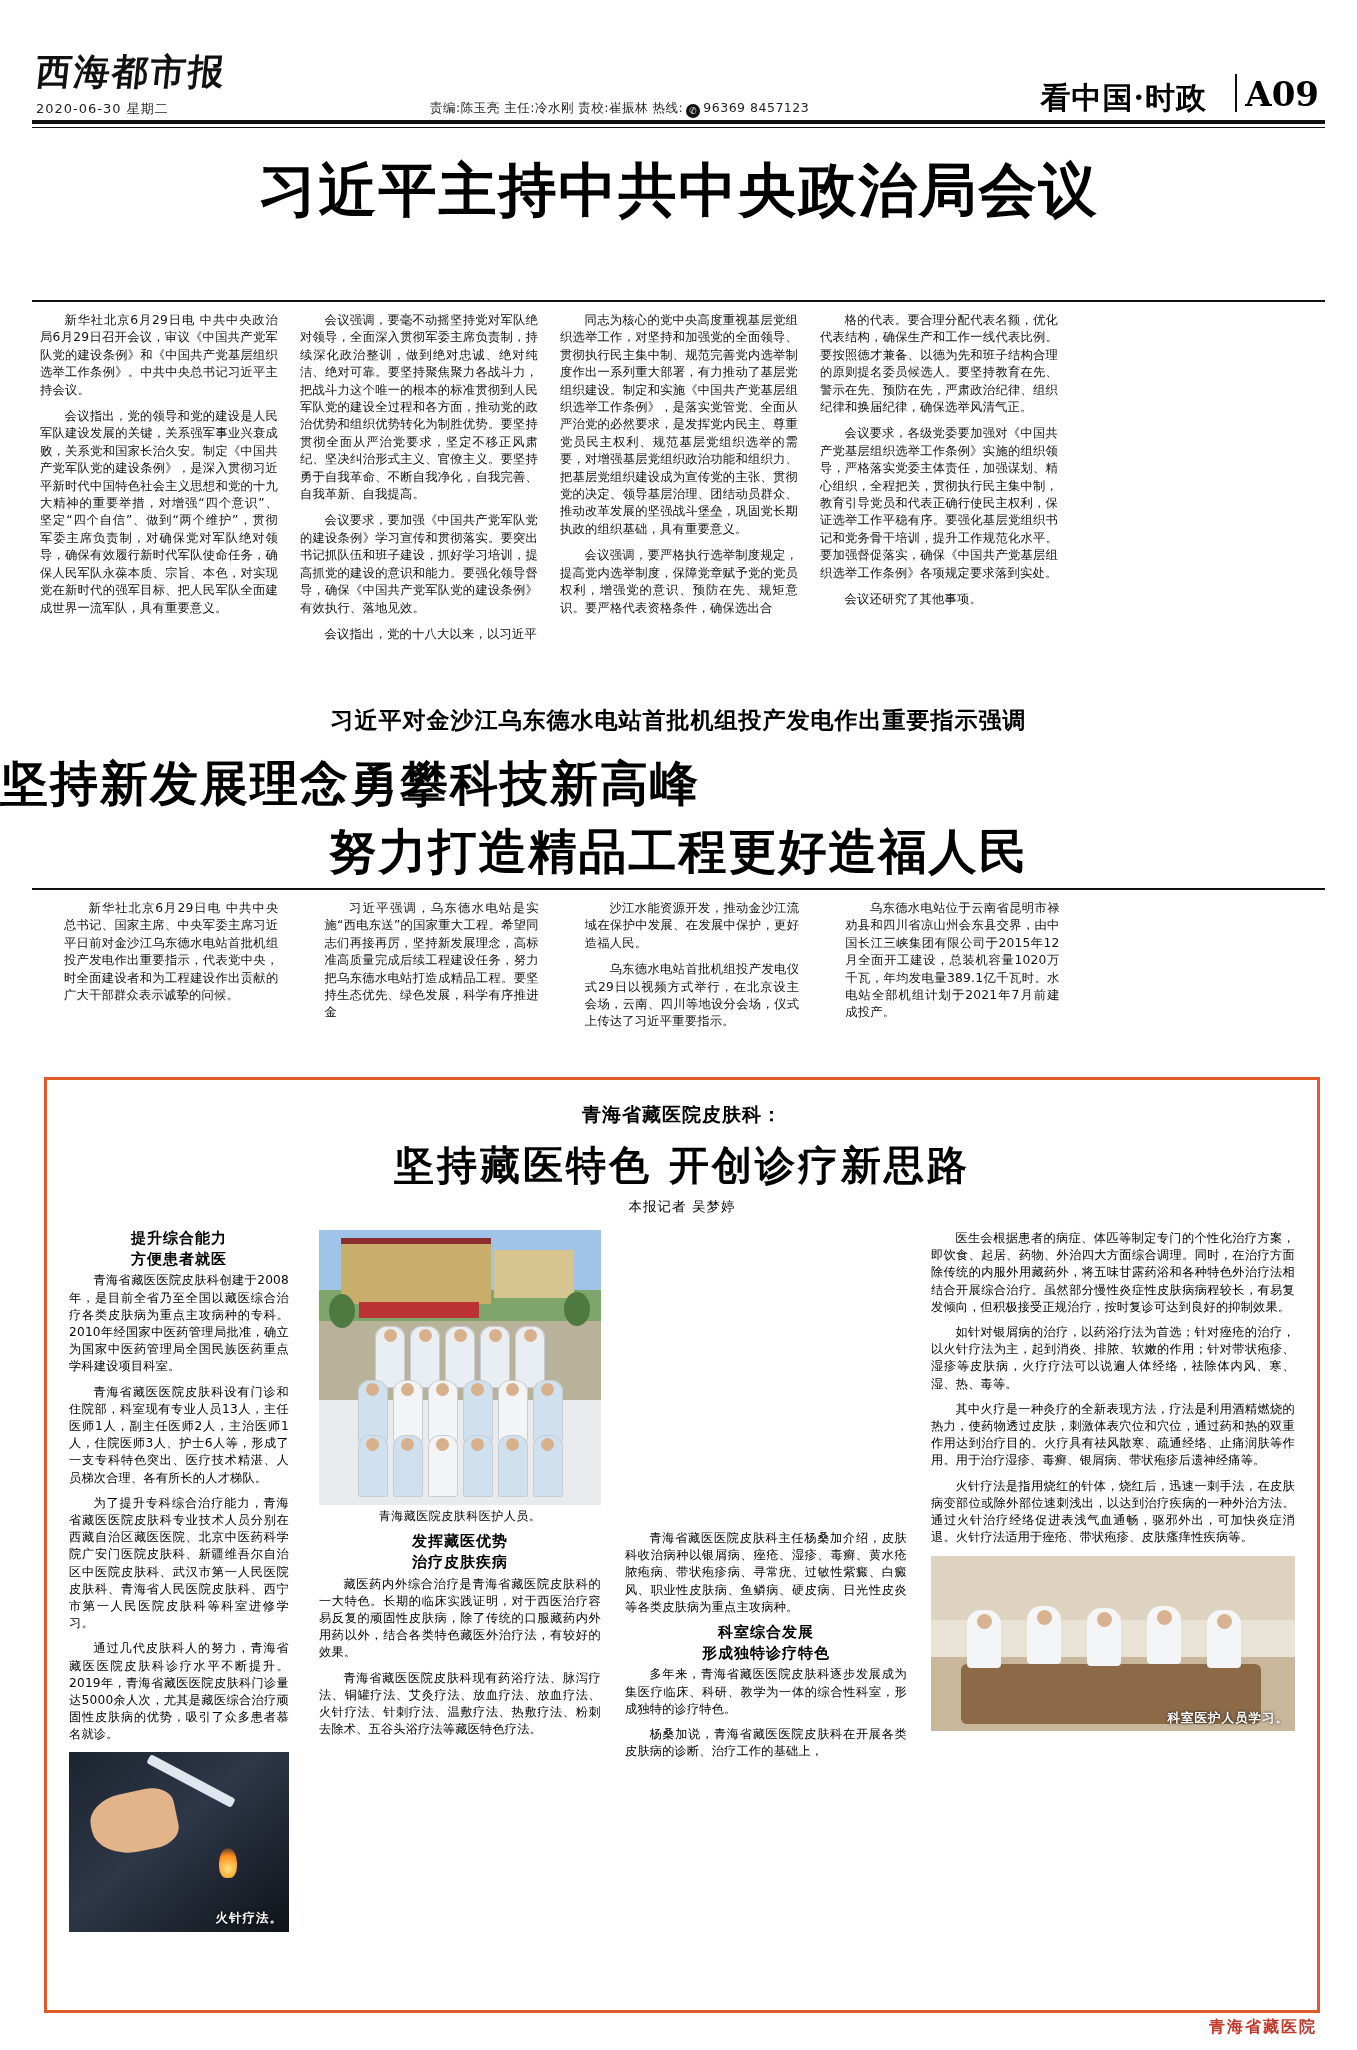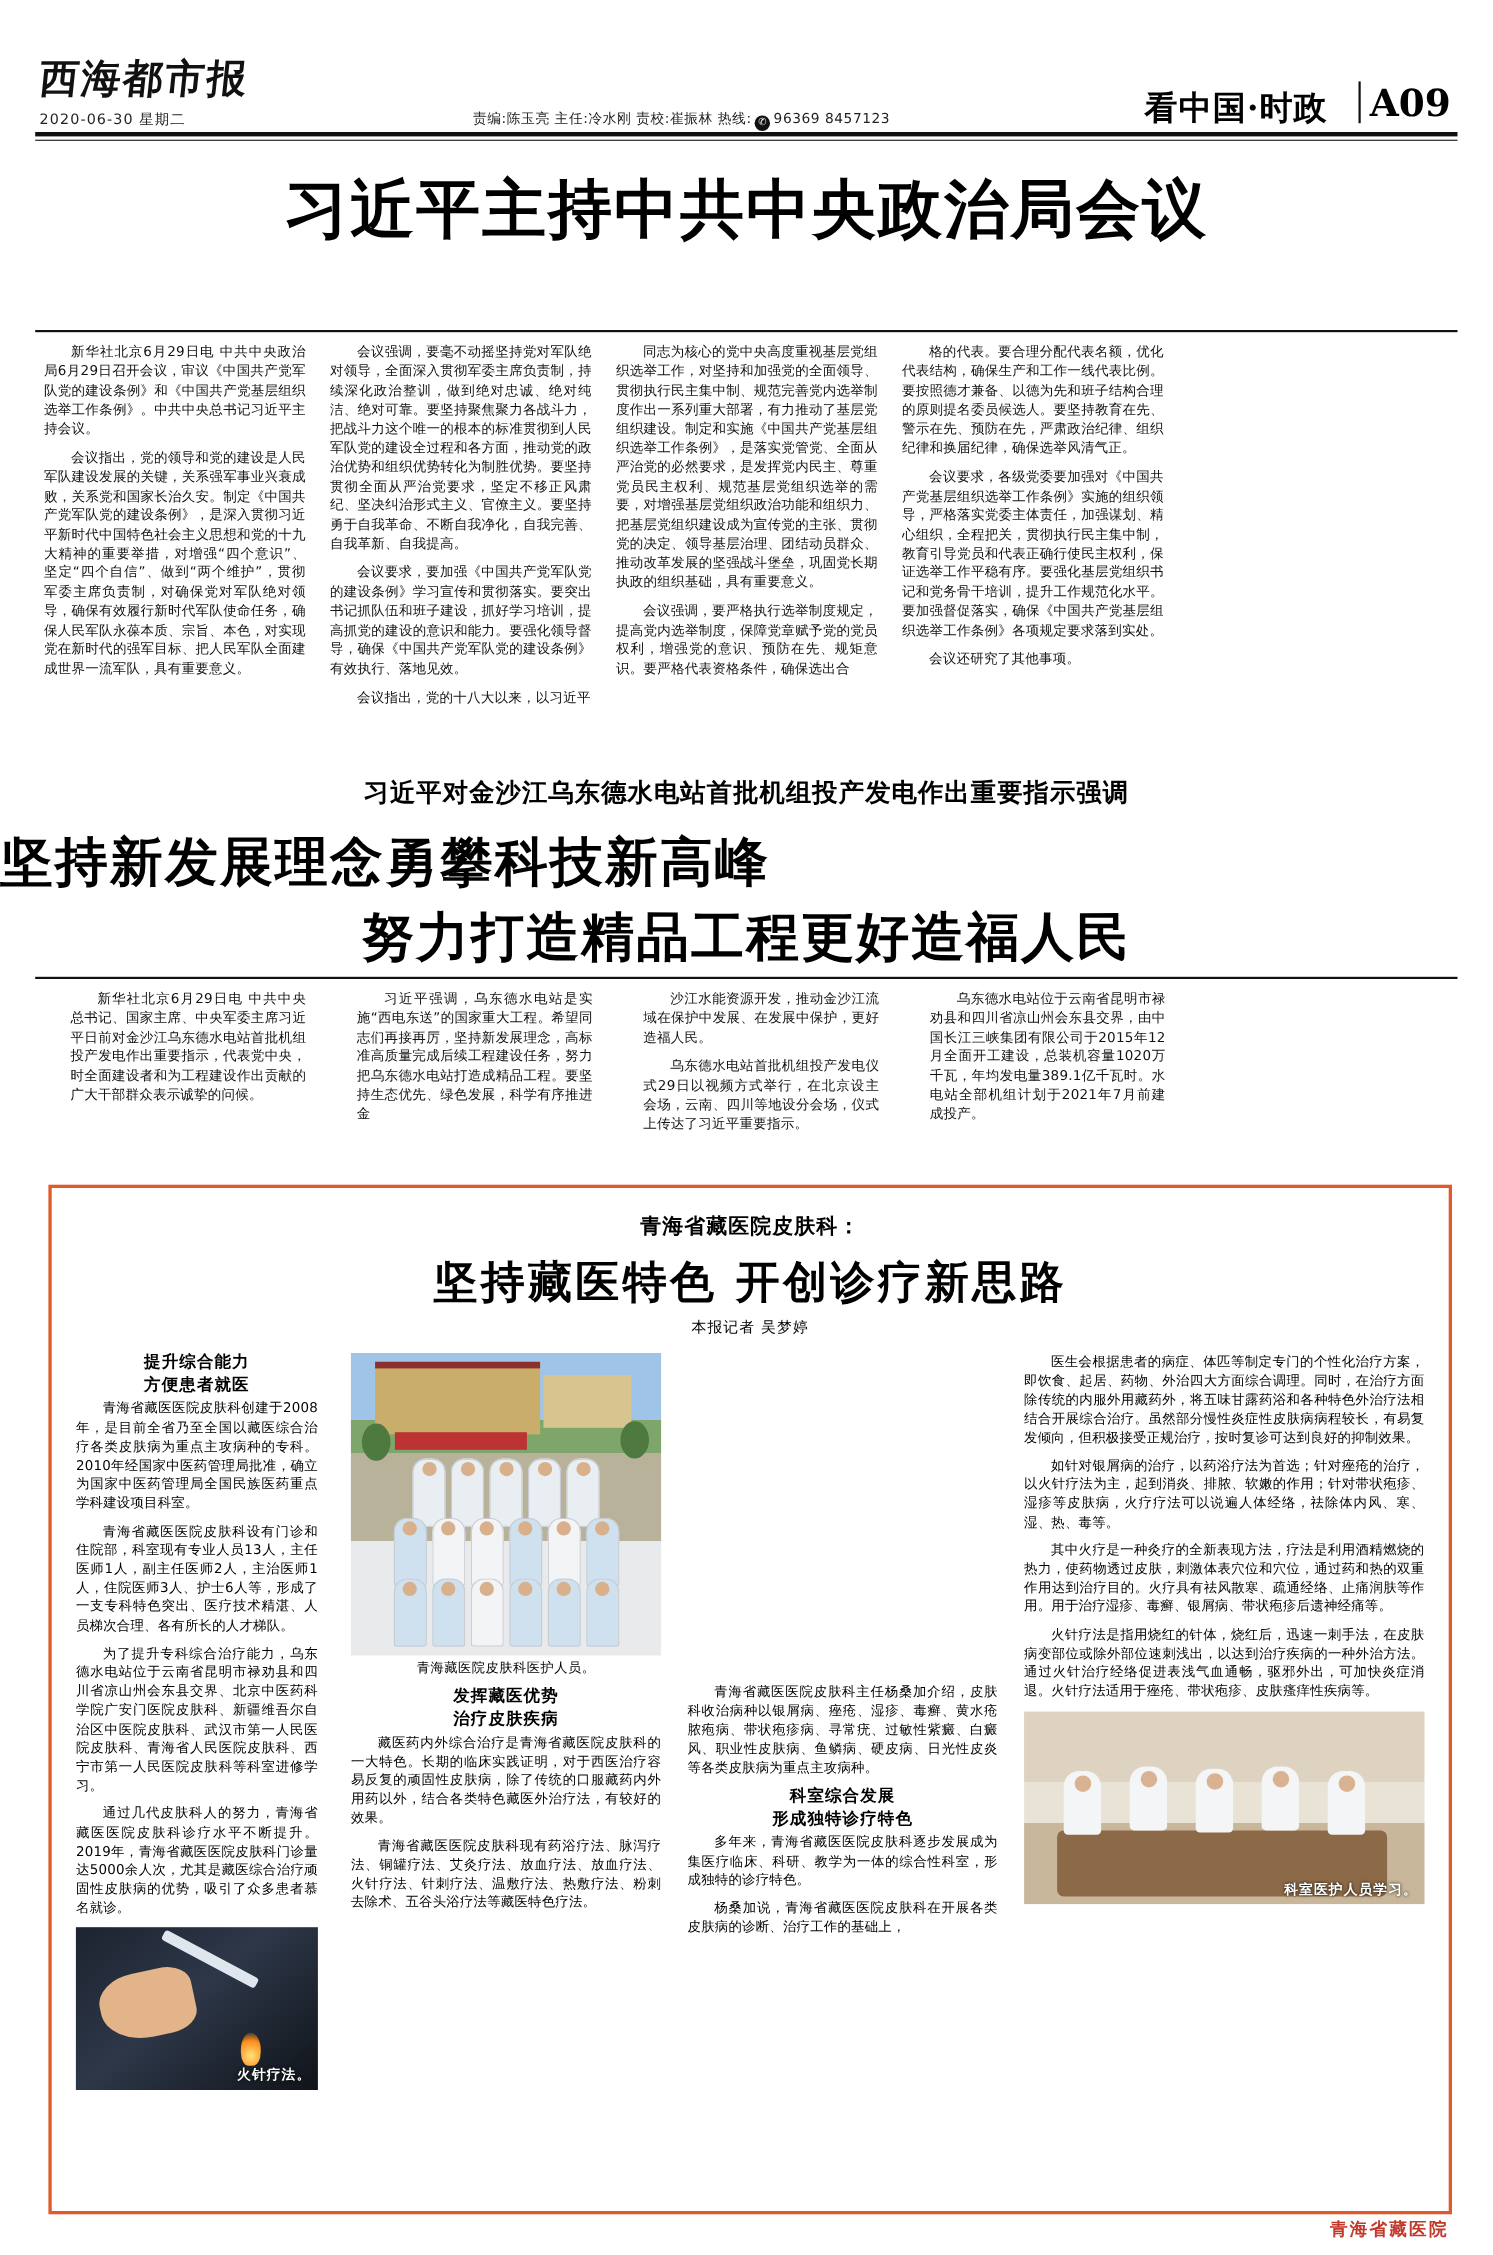--- a/index.html
+++ b/index.html
@@ -63,21 +63,21 @@
   .ph-group .bld{position:absolute;left:22px;top:8px;width:150px;height:60px;background:#c9ad6a;border-top:6px solid #8d2f2f;}
   .ph-group .bld2{position:absolute;left:175px;top:20px;width:80px;height:48px;background:#d8c48e;}
   .ph-group .sign{position:absolute;left:40px;top:72px;width:120px;height:16px;background:#b33;}
   .ph-group .tree{position:absolute;width:26px;height:34px;border-radius:50%;background:#4e7a3f;}
   .ph-group .row{position:absolute;left:0;width:282px;display:flex;justify-content:center;gap:5px;}
   .ph-group .pp{width:30px;height:62px;background:#f2f4f6;border-radius:12px 12px 3px 3px;box-shadow:inset 0 0 0 1px #c8ccd2;}
   .ph-group .pp.b{background:#cfe0ef;}
   .ph-group .pp.h{background:#e9eef3;}
   .ph-group .pp::before{content:"";display:block;width:13px;height:13px;margin:3px auto 0;border-radius:50%;background:#d8b08c;}
 
-  .ph-needle{width:220px;height:148px;background:linear-gradient(140deg,#1d2430 0%,#2d3748 45%,#101419 100%);}
+  .ph-needle{width:220px;height:180px;background:linear-gradient(140deg,#1d2430 0%,#2d3748 45%,#101419 100%);}
   .ph-needle .hand{position:absolute;left:22px;top:40px;width:86px;height:60px;background:#e3b489;border-radius:40% 30% 30% 50%;transform:rotate(-12deg);}
   .ph-needle .syr{position:absolute;left:74px;top:24px;width:96px;height:10px;background:#dfe6ee;transform:rotate(28deg);border-radius:3px;}
   .ph-needle .flame{position:absolute;left:150px;top:96px;width:18px;height:30px;background:radial-gradient(circle at 50% 70%,#ffe27a,#ff8c1a 60%,rgba(255,80,0,0));border-radius:50% 50% 40% 40%;}
 
   .ph-room{width:364px;height:175px;background:linear-gradient(#e9e3d6 0 58%, #c9b79b 58% 100%);}
   .ph-room .wall{position:absolute;left:0;top:0;width:364px;height:64px;background:#ddd3c0;}
   .ph-room .tbl{position:absolute;left:30px;top:108px;width:300px;height:60px;background:#8c6a47;border-radius:6px;}
   .ph-room .pp{position:absolute;width:34px;height:58px;background:#f3f5f7;border-radius:14px 14px 4px 4px;}
   .ph-room .pp::before{content:"";display:block;width:15px;height:15px;margin:4px auto 0;border-radius:50%;background:#d9b391;}
 
@@ -153,21 +153,21 @@
     <div class="ad-title">坚持藏医特色  开创诊疗新思路</div>
     <div class="ad-byline">本报记者  吴梦婷</div>
 
     <div class="ad-body">
 
       <div class="adcol c1">
         <h4>提升综合能力</h4>
         <h4>方便患者就医</h4>
         <p>青海省藏医医院皮肤科创建于2008年，是目前全省乃至全国以藏医综合治疗各类皮肤病为重点主攻病种的专科。2010年经国家中医药管理局批准，确立为国家中医药管理局全国民族医药重点学科建设项目科室。</p>
         <p>青海省藏医医院皮肤科设有门诊和住院部，科室现有专业人员13人，主任医师1人，副主任医师2人，主治医师1人，住院医师3人、护士6人等，形成了一支专科特色突出、医疗技术精湛、人员梯次合理、各有所长的人才梯队。</p>
-        <p>为了提升专科综合治疗能力，乌东德水电站位于云南省昆明市禄劝县和四川省凉山州会东县交界、北京中医药科学院广安门医院皮肤科、新疆维吾尔自治区中医院皮肤科、武汉市第一人民医院皮肤科、青海省人民医院皮肤科、西宁市第一人民医院皮肤科等科室进修学习。</p>
+        <p>为了提升专科综合治疗能力，青海省藏医医院皮肤科专业技术人员分别在西藏自治区藏医医院、北京中医药科学院广安门医院皮肤科、新疆维吾尔自治区中医院皮肤科、武汉市第一人民医院皮肤科、青海省人民医院皮肤科、西宁市第一人民医院皮肤科等科室进修学习。</p>
         <p>通过几代皮肤科人的努力，青海省藏医医院皮肤科诊疗水平不断提升。2019年，青海省藏医医院皮肤科门诊量达5000余人次，尤其是藏医综合治疗顽固性皮肤病的优势，吸引了众多患者慕名就诊。</p>
         <div class="photo ph-needle">
           <div class="hand"></div>
           <div class="syr"></div>
           <div class="flame"></div>
           <div class="cap-ov">火针疗法。</div>
         </div>
       </div>
 
       <div class="adcol c2">

